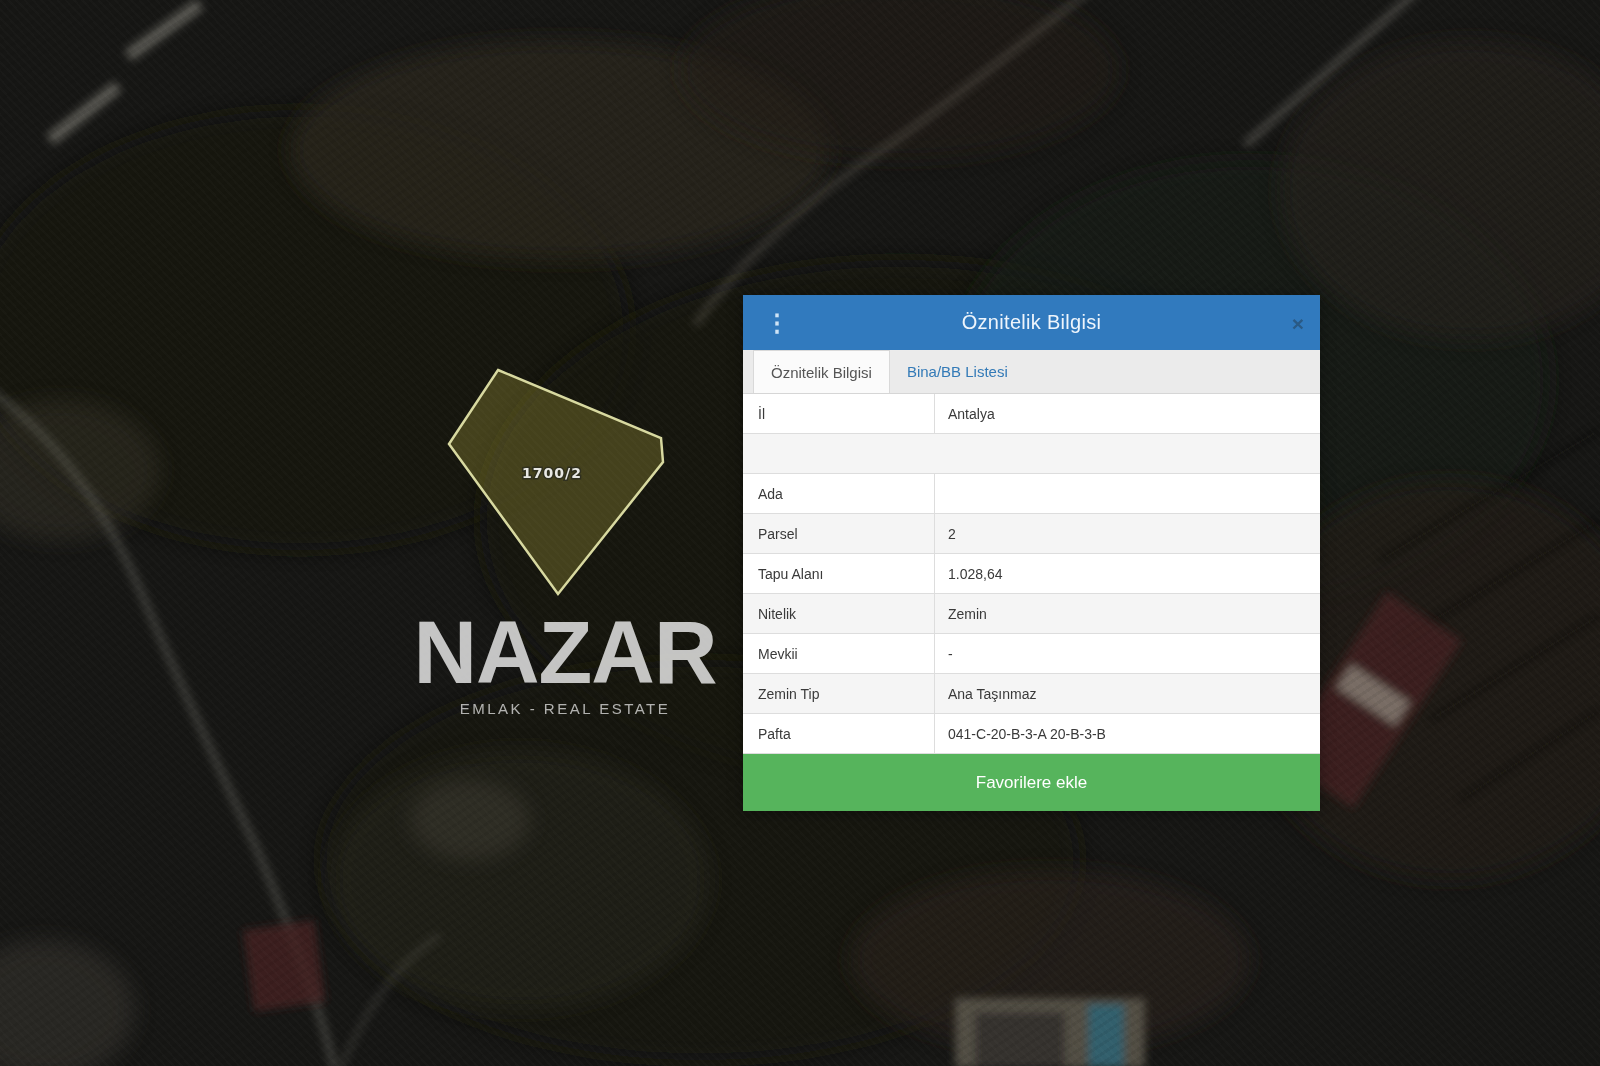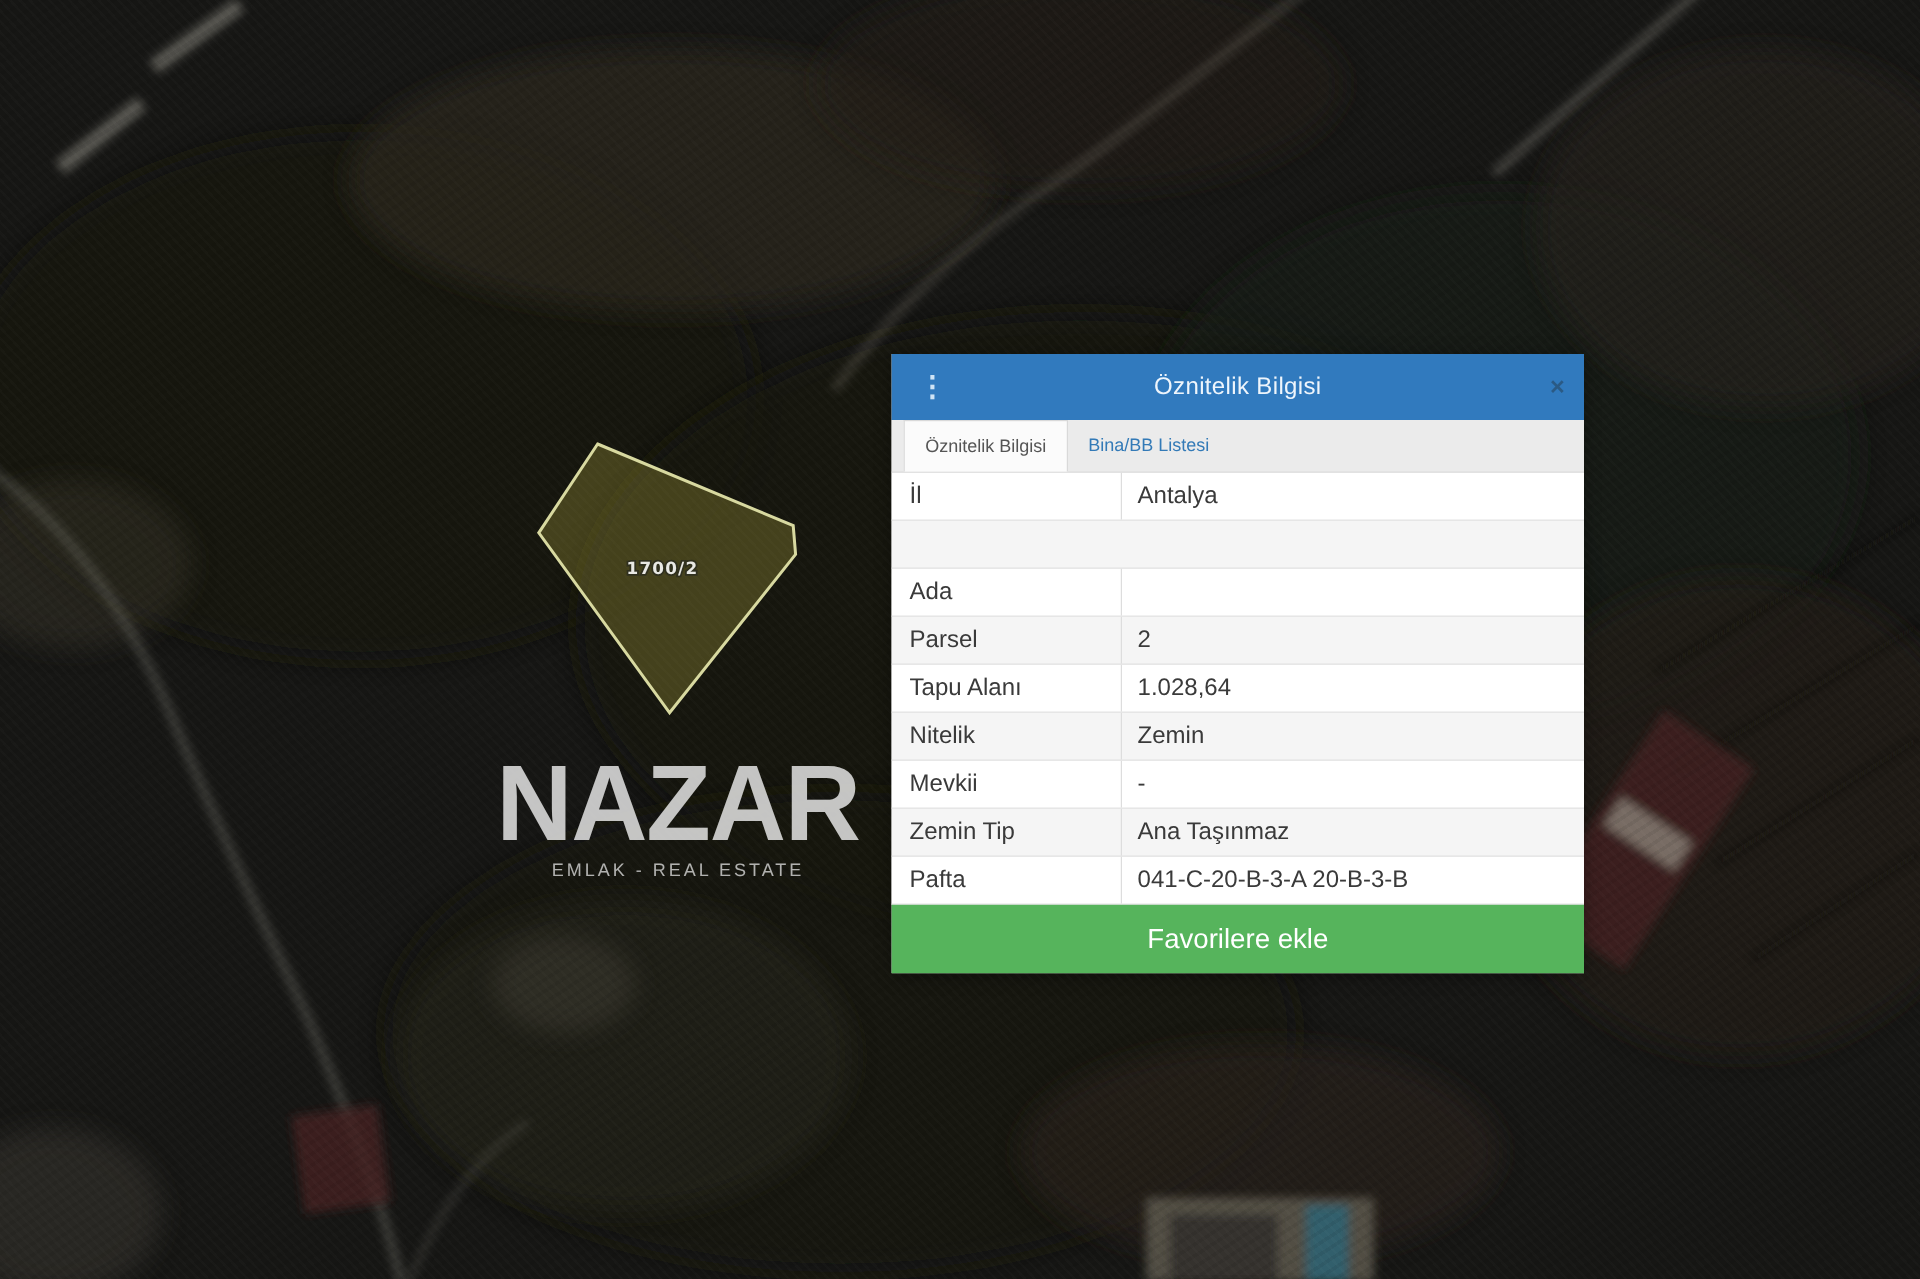--- a/index.html
+++ b/index.html
@@ -8,21 +8,21 @@
 
   .stage { position:absolute; inset:0; width:1600px; height:1066px; background:#151513; overflow:hidden; }
   .map-svg { position:absolute; left:0; top:0; }
   .grain { position:absolute; inset:0; pointer-events:none;
     background-image:
       repeating-linear-gradient(47deg, rgba(255,255,255,0.015) 0 2px, transparent 2px 6px),
       repeating-linear-gradient(-33deg, rgba(0,0,0,0.06) 0 3px, transparent 3px 8px);
   }
 
   
-  .watermark { position:absolute; left:390px; top:621px; width:350px; text-align:center; pointer-events:none; }
+  .watermark { position:absolute; left:390px; top:604px; width:350px; text-align:center; pointer-events:none; }
   .watermark .wm-title {
     font-size:88px; font-weight:800; letter-spacing:-1px; line-height:96px;
     color:rgba(235,235,235,0.82); transform:scaleY(1.02);
   }
   .watermark .wm-sub {
     margin-top:0px; font-size:15px; font-weight:400; letter-spacing:2.5px;
     color:rgba(230,230,230,0.75);
   }
 
   
@@ -43,26 +43,26 @@
 
   .tabbar { height:44px; background:#ebebeb; border-bottom:1px solid #d6d6d6;
     display:flex; align-items:stretch; padding-left:10px; }
   .tab { display:flex; align-items:center; padding:0 17px; font-size:15px; cursor:pointer; }
   .tab.active { background:#fbfbfb; border:1px solid #d9d9d9; border-bottom:none; color:#555; }
   .tab.inactive { color:var(--tab-blue,#337ab7); }
 
   .attr-table { width:100%; }
   .trow { display:flex; height:40px; border-bottom:1px solid #ddd; background:#fff; }
   .trow:nth-child(even) { background:#f5f5f5; }
-  .cell { display:flex; align-items:center; font-size:20px; color:#3a3a3a; }
+  .cell { display:flex; align-items:center; font-size:14px; color:#3a3a3a; }
   .cell.lbl { width:192px; padding-left:15px; border-right:1px solid #ddd; }
   .cell.val { flex:1; padding-left:13px; }
 
   .fav-btn { display:block; width:100%; height:57px; border:none; cursor:pointer;
-    background:var(--button-green,#56b45c); color:#fff; font-size:23px;
+    background:var(--button-green,#56b45c); color:#fff; font-size:17px;
     font-family:"Liberation Sans", sans-serif; }
 </style>
 </head>
 <body>
 
 <div class="stage">
 
   <svg class="map-svg" width="1600" height="1066" viewBox="0 0 1600 1066">
     <defs>
       <filter id="b1" x="-40%" y="-40%" width="180%" height="180%">

